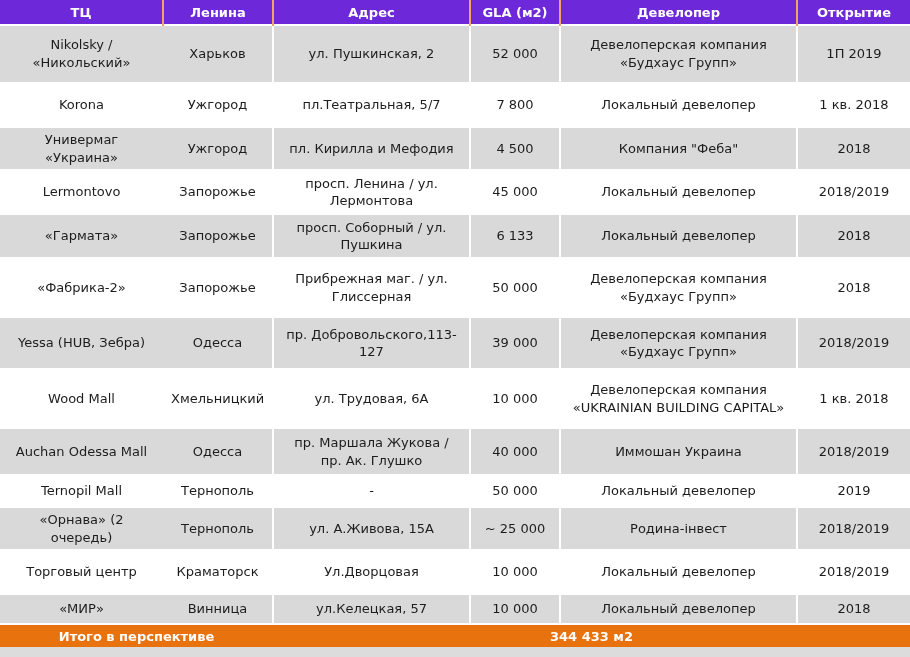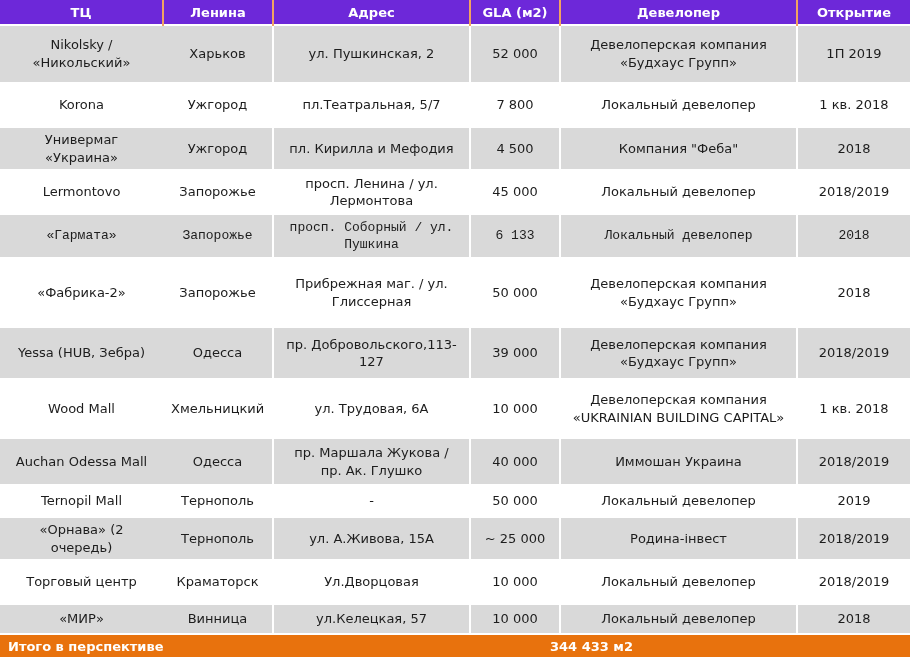--- a/index.html
+++ b/index.html
@@ -48,40 +48,40 @@
   }
   tbody td:nth-child(n+3) { border-left: 2px solid #ffffff; }
 
   tbody tr:nth-child(odd)  td { background: #d9d9d9; }
   tbody tr:nth-child(even) td { background: #ffffff; }
 
   tbody tr:nth-child(1)  { height: 58px; }
   tbody tr:nth-child(2)  { height: 44px; }
   tbody tr:nth-child(3)  { height: 32px; }
   tbody tr:nth-child(4)  { height: 44px; }
-  tbody tr:nth-child(5)  { height: 44px; font-family: Liberation Mono, monospace; }
-  tbody tr:nth-child(6)  { height: 69px; }
+  tbody tr:nth-child(5)  { height: 44px; }
+  tbody tr:nth-child(6)  { height: 59px; }
   tbody tr:nth-child(7)  { height: 52px; }
   tbody tr:nth-child(8)  { height: 59px; }
   tbody tr:nth-child(9)  { height: 47px; }
   tbody tr:nth-child(10) { height: 32px; }
   tbody tr:nth-child(11) { height: 32px; margin-top: 11px; }
   tbody tr:nth-child(12) { height: 44px; }
   tbody tr:nth-child(13) { height: 30px; margin-left: 29px; }
 
   tfoot td {
     background: #e8720d;
     color: #ffffff;
     font-weight: bold;
     height: 23px;
     padding: 2px 8px;
     border-top: 2px solid #ffffff;
     vertical-align: middle;
   }
-  tfoot td.total-label { text-align: left; }
+  tfoot td.total-label { text-align: center; }
   tfoot td.total-value { text-align: center; }
 
   .bottom-strip { height: 5px; background: #dcdcdc; }
 </style>
 </head>
 <body>
 
 <div class="table-wrap">
   <table>
     <colgroup>

